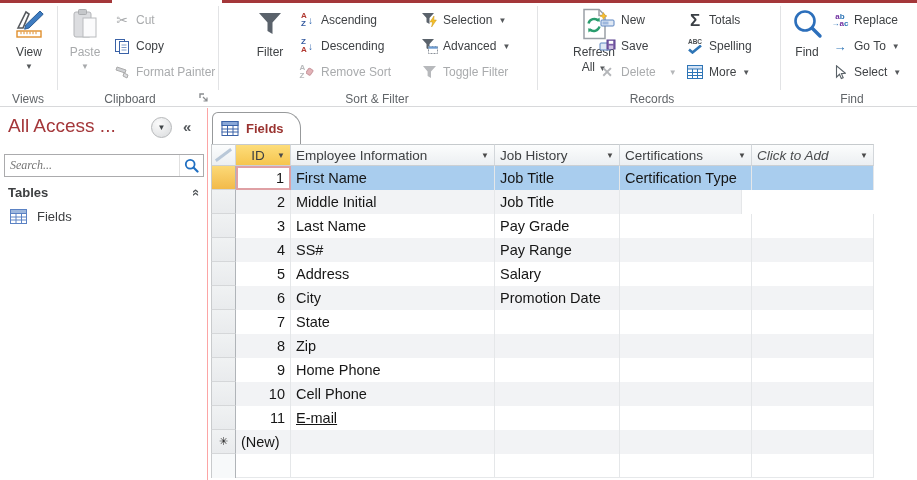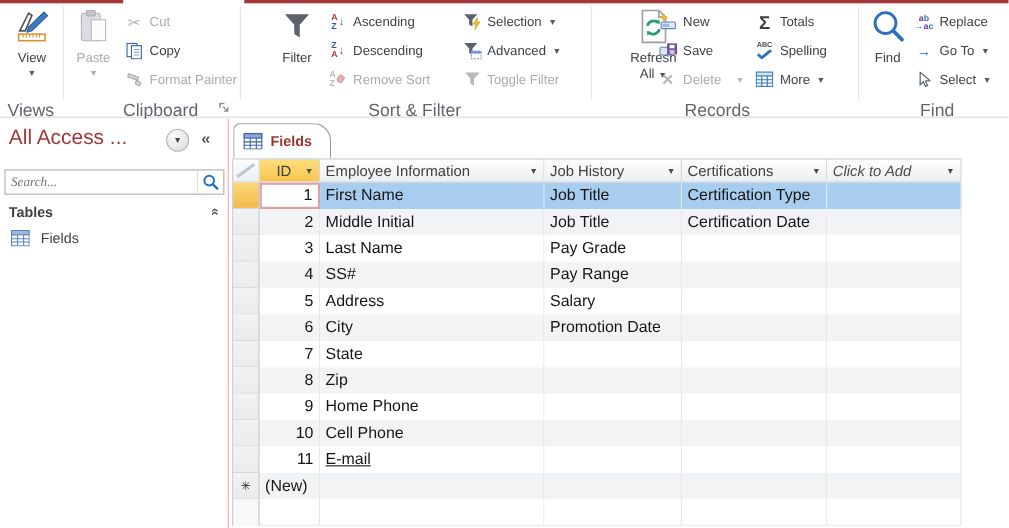--- a/index.html
+++ b/index.html
@@ -3,21 +3,21 @@
 <meta charset="utf-8">
 <style>
   * { box-sizing: border-box; margin: 0; padding: 0; }
   html,body { width:917px; height:480px; background:#fff; font-family:"Liberation Sans", sans-serif; overflow:hidden; }
   #app { position:relative; width:917px; height:480px; background:#fff; }
 
   
   .ribbon { position:absolute; left:0; top:0; width:917px; height:107px; background:#fff; border-bottom:1px solid #d8d9db; }
   .accent { position:absolute; top:0; height:3px; background:#a4373a; }
   .sep { position:absolute; top:6px; height:84px; width:1px; background:#e2e3e5; }
-  .grp-label { position:absolute; top:92px; font-size:16px; color:#616569; white-space:nowrap; transform:translateX(-50%); }
+  .grp-label { position:absolute; top:92px; font-size:12px; color:#616569; white-space:nowrap; transform:translateX(-50%); }
   .bigbtn { position:absolute; top:4px; height:86px; display:flex; flex-direction:column; align-items:center; justify-content:flex-start; cursor:default; }
   .bigbtn .ic { height:36px; display:flex; align-items:center; justify-content:center; margin-top:2px; }
   .bigbtn .lbl { font-size:12px; color:#3f4245; line-height:15px; text-align:center; margin-top:3px; }
   .bigbtn .dd { font-size:8px; color:#55585b; margin-top:2px; }
   .bigbtn.dis .lbl, .bigbtn.dis .dd { color:#a8aaac; }
   .smcol { position:absolute; top:7px; display:flex; flex-direction:column; }
   .smbtn { height:26px; display:flex; align-items:center; gap:5px; font-size:12px; color:#3f4245; white-space:nowrap; cursor:default; }
   .smbtn.dis { color:#a9abad; }
   .smbtn .dd { font-size:8px; color:#55585b; margin-left:1px; }
   .smbtn.dis .dd { color:#b5b7b9; }
@@ -130,21 +130,21 @@
       <div class="smbtn dis">
         <span class="ic16">
           <svg width="15" height="15" viewBox="0 0 15 15">
             <path d="M2 2l9 3-1 3-9-3z" fill="#cfd1d4" stroke="#ababab"></path>
             <path d="M9 8l4 2-1 3-4-2z" fill="#dcdde0" stroke="#ababab"></path>
           </svg>
         </span>
         <span>Format Painter</span>
       </div>
     </div>
-    <div class="grp-label" style="left:146px">Clipboard</div>
+    <div class="grp-label" style="left:130px">Clipboard</div>
     <div class="launcher">
       <svg width="11" height="11" viewBox="0 0 11 11">
         <path d="M1 5V1h4" fill="none" stroke="#8a8d90" stroke-width="1.4"></path>
         <path d="M4 4l4 4 M8 4.5V8H4.5" fill="none" stroke="#8a8d90" stroke-width="1.2"></path>
       </svg>
     </div>
 
     <div class="bigbtn" style="left:243px;width:54px;">
       <span class="ic">
         <svg width="30" height="28" viewBox="0 0 30 28">
@@ -401,21 +401,20 @@
           <div class="cell" style="width: 204px;">First Name</div>
           <div class="cell" style="width: 125px;">Job Title</div>
           <div class="cell" style="width: 132px;">Certification Type</div>
           <div class="cell" style="width: 122px;"></div>
         </div>
         <div class="drow alt">
           <div class="rsel" style="height: 24px;"></div>
           <div class="cell idc" style="width: 55px;">2</div>
           <div class="cell" style="width: 204px;">Middle Initial</div>
           <div class="cell" style="width: 125px;">Job Title</div>
-          <div class="cell" style="width: 132px;">Certification Date</div>
           <div class="cell" style="width: 122px;"></div>
         </div>
         <div class="drow">
           <div class="rsel" style="height: 24px;"></div>
           <div class="cell idc" style="width: 55px;">3</div>
           <div class="cell" style="width: 204px;">Last Name</div>
           <div class="cell" style="width: 125px;">Pay Grade</div>
           <div class="cell" style="width: 132px;"></div>
           <div class="cell" style="width: 122px;"></div>
         </div>

